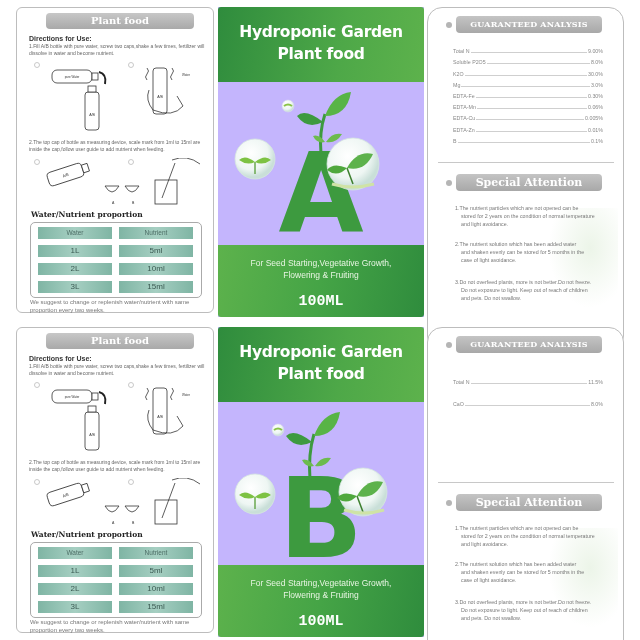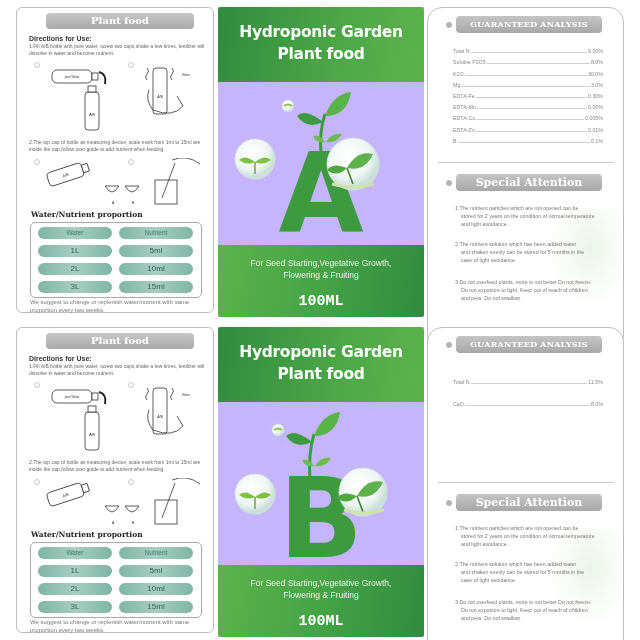--- a/index.html
+++ b/index.html
@@ -30,21 +30,21 @@
 
   .prop-title {
     position: absolute; left: 14px; top: 202px;
     font-family: "DejaVu Serif", serif; font-weight: bold; font-size: 7.5px; color: #222; text-align: center;
   }
   .prop-box {
     position: absolute; left: 13px; top: 214px; width: 172px; height: 76px;
     border: 1px solid #aaa; border-radius: 5px;
   }
   .prop-cell {
-    position: absolute; width: 74px; height: 12px; border-radius: 6px;
+    position: absolute; width: 74px; height: 12px; border-radius: 0;
     background: linear-gradient(90deg, #7fb5a4, #a6cfc2 50%, #7fb5a4);
     color: #3b5a52; font-size: 8px; text-align: center; line-height: 12px;
   }
   .prop-cell.hdr { font-size: 6.5px; color: #4d6e66; }
   .prop-note {
     position: absolute; left: 13px; top: 290px; width: 180px;
     font-size: 6px; line-height: 8px; color: #777;
   }
 
   

